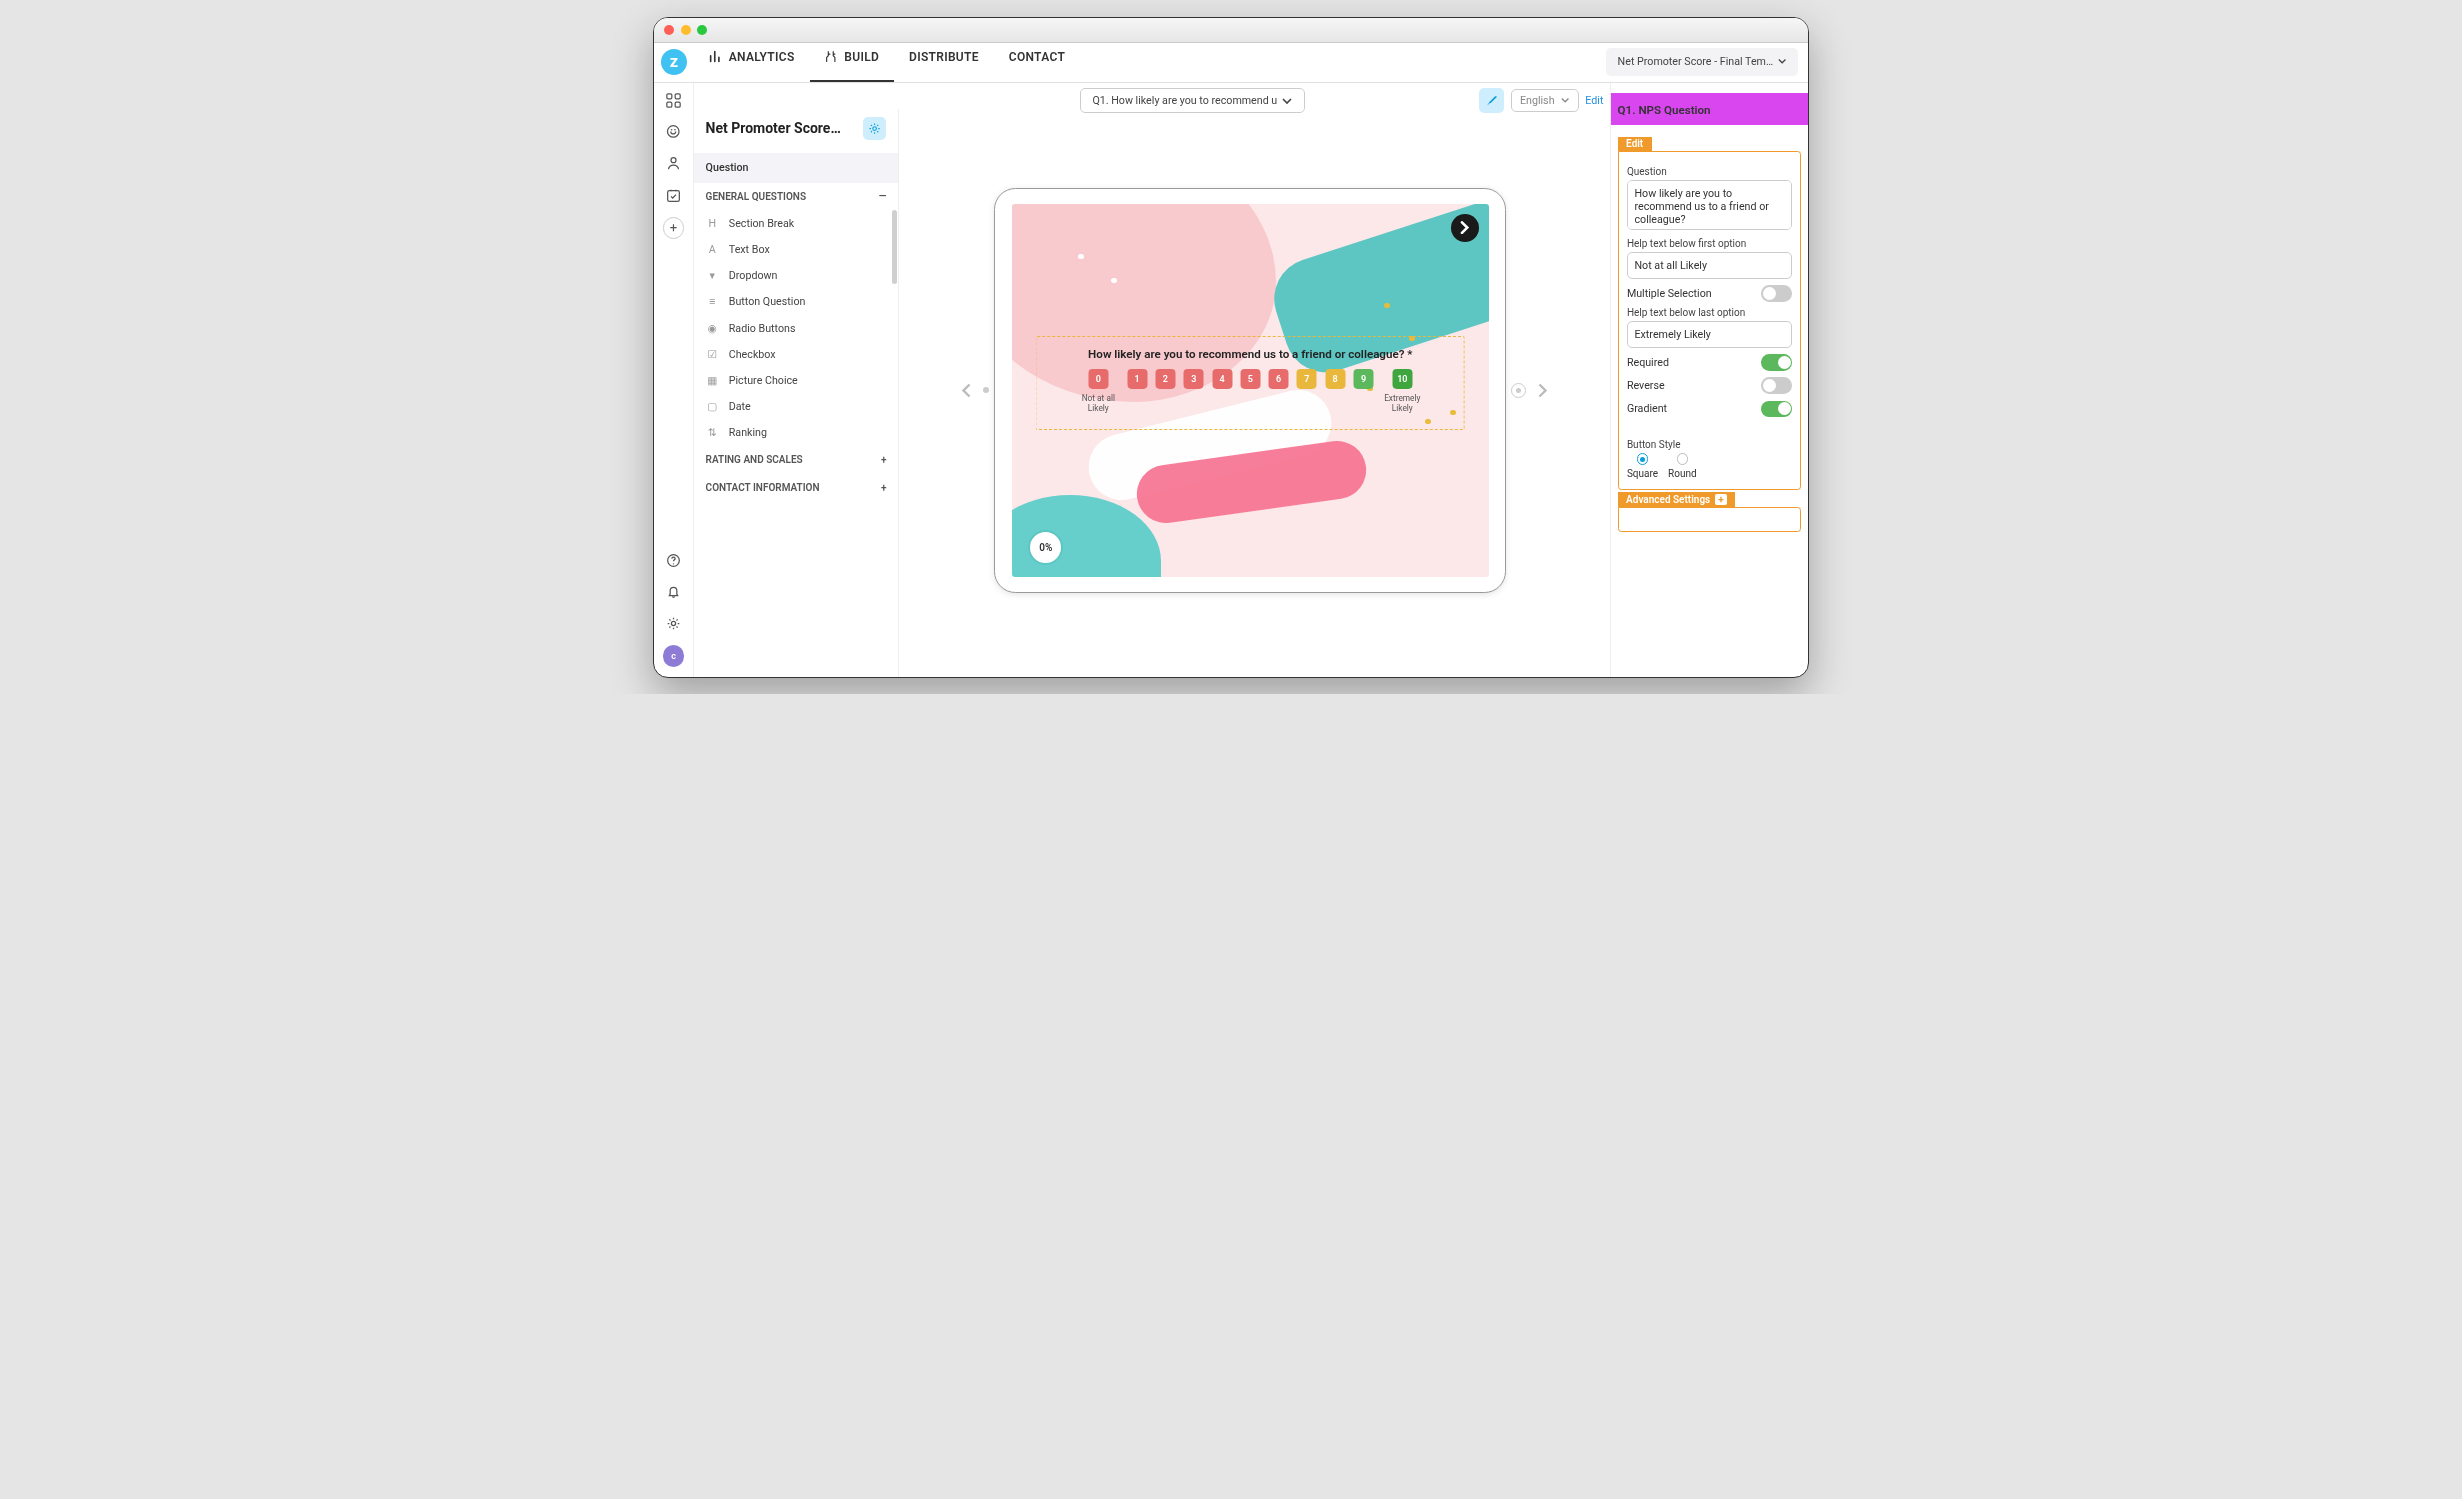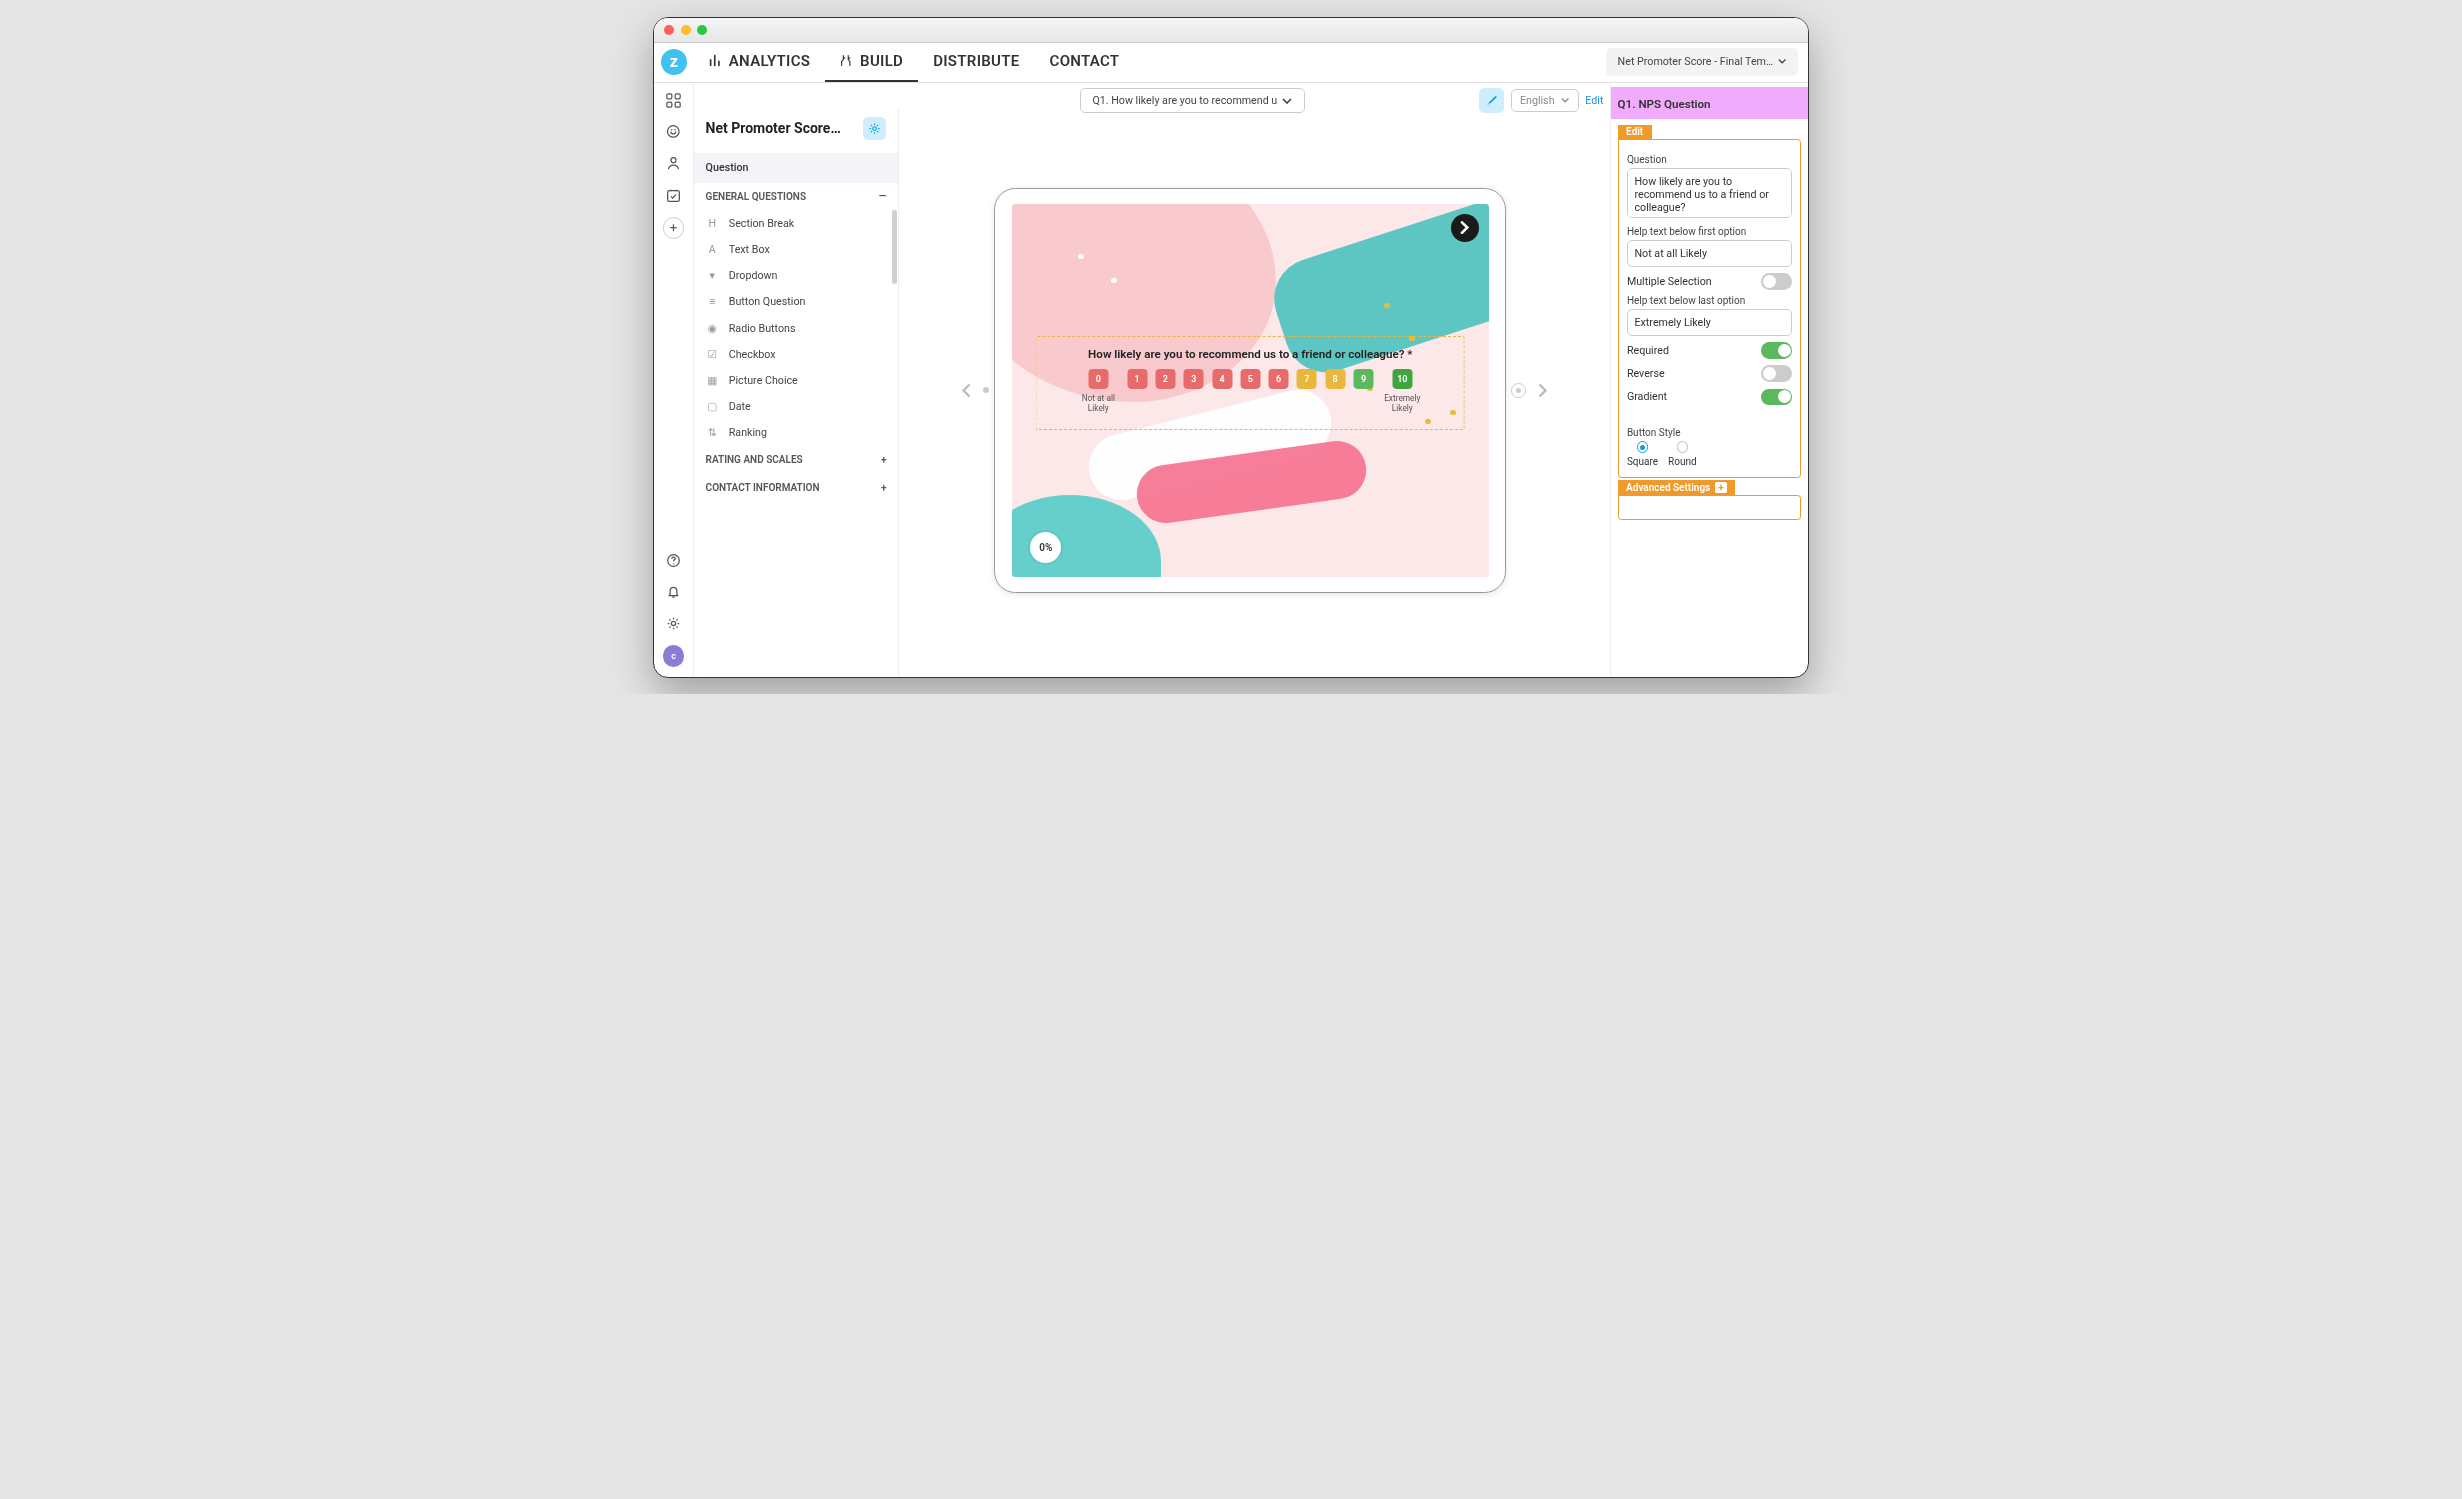--- a/index.html
+++ b/index.html
@@ -7,21 +7,21 @@
 
 .window { width:1156px; height:661px; background:#fff; border-radius:15px; box-shadow:0 16.5px 41px rgba(0,0,0,0.3); overflow:hidden; display:flex; flex-direction:column; border:0.8px solid #333; position:relative;}
 .titlebar { height:25px; background:linear-gradient(#f6f6f6,#e6e6e6); display:flex; align-items:center; padding:0 10px; gap:6.6px; border-bottom:0.8px solid #ccc;}
 .tb-dot{width:10px;height:10px;border-radius:50%;}
 .tb-red{background:#ff5f57;} .tb-yellow{background:#ffbd2e;} .tb-green{background:#28c840;}
 
 .topbar { height:40px; border-bottom:0.8px solid #e0e0e0; display:flex; align-items:stretch; }
 .logo { width:40px; display:flex; align-items:center; justify-content:center; }
 .logo-circle { width:26.4px;height:26.4px;background:#3FC1F2;border-radius:50%; position:relative; display:flex; align-items:center; justify-content:center; color:#fff; font-weight:bold; font-size:16.5px;}
 .topnav { display:flex; align-items:stretch; }
-.topnav-item { padding:0 15px; display:flex; align-items:center; gap:6.6px; font-size:15px; font-weight:600; color:#333; border-bottom:2.5px solid transparent; cursor:pointer; letter-spacing:0.3px;}
+.topnav-item { padding:16px 15px; display:flex; align-items:flex-end; gap:6.6px; font-size:12px; font-weight:600; color:#333; border-bottom:2.5px solid transparent; cursor:pointer; letter-spacing:0.3px;}
 .topnav-item.active { border-bottom:2.5px solid #333; }
 .topnav-spacer { flex:1; }
 .template-selector { margin:5px 10px; padding:0 11.6px; height:28px; background:#f3f3f5; border-radius:5px; display:flex; align-items:center; font-size:10.7px; color:#444; gap:5px; cursor:pointer;}
 
 .body { flex:1; display:flex; overflow:hidden; }
 
 .leftrail { width:40px; border-right:0.8px solid #eee; display:flex; flex-direction:column; align-items:center; padding-top:8.3px; gap:11.6px;}
 .rail-icon { width:20px; height:20px; display:flex; align-items:center; justify-content:center; color:#555; cursor:pointer; }
 .rail-add { width:21.5px;height:21.5px;border:0.8px solid #ccc;border-radius:50%;display:flex;align-items:center;justify-content:center;font-size:13.2px;color:#555;background:#fff;}
 .rail-bottom { margin-top:auto; margin-bottom:10px; display:flex; flex-direction:column; gap:11.6px; align-items:center; }
@@ -70,21 +70,21 @@
 
 .nps-block{position:absolute;top:48%;left:50%;transform:translate(-50%,-50%);text-align:center;width:429px;border:1.7px dashed #e8b73b;border-radius:1.7px;padding:10px 6.6px 15px;}
 .nps-q{font-size:11.6px;font-weight:600;color:#222;margin-bottom:8.3px;}
 .nps-scale{display:flex;gap:8.3px;justify-content:center;align-items:flex-start;}
 .nps-col{display:flex;flex-direction:column;align-items:center;}
 .nps-btn{width:20px;height:20px;border-radius:4.1px;color:#fff;font-size:9px;font-weight:600;display:flex;align-items:center;justify-content:center;cursor:pointer;}
 .nps-red{background:#e76b6b;} .nps-yellow{background:#e8b73b;} .nps-green{background:#5cb85c;} .nps-green-dark{background:#3fa63f;}
 .nps-label{font-size:8.3px;color:#555;margin-top:5px;max-width:41px;line-height:1.2;}
 
 .rightpanel { width:198px; border-left:0.8px solid #eee; padding:0 6.6px 8.3px; display:flex; flex-direction:column; }
-.rp-title { padding:10px 6.6px 8.3px; font-size:11.6px; font-weight:600; color:#333; background:#f0abfc; margin:4px -6.6px; }
+.rp-title { padding:10px 6.6px 8.3px; font-size:11.6px; font-weight:600; color:#333; background:#d946ef; margin:10px -6.6px; }
 .rp-box { border:0.8px solid #f09a2c; border-radius:0 3.3px 3.3px 3.3px; margin-top:5px; padding:8.3px 8.3px 10px; position:relative;}
 .rp-tab { position:absolute; top:-15.7px; left:-0.8px; background:#f09a2c; color:#fff; font-size:10px; padding:1.7px 8.3px; font-weight:600;}
 .rp-label { font-size:10px; color:#444; margin:5px 0 3.3px; }
 .rp-input { width:100%; border:0.8px solid #ccc; border-radius:5px; padding:5.8px 6.6px; font-size:10.7px; color:#333; }
 .rp-textarea { min-height:50px; resize:none; font-family:inherit;}
 .rp-row { display:flex; align-items:center; justify-content:space-between; margin-top:6.6px; }
 .rp-row-label { font-size:10.7px; color:#333; }
 .toggle { width:31px;height:16.5px;border-radius:8.3px;background:#ccc;position:relative;cursor:pointer;}
 .toggle::after{content:'';position:absolute;top:1.7px;left:1.7px;width:13.2px;height:13.2px;background:#fff;border-radius:50%;transition:all .15s;}
 .toggle.on{background:#5cb85c;} .toggle.on::after{left:16.5px;}

